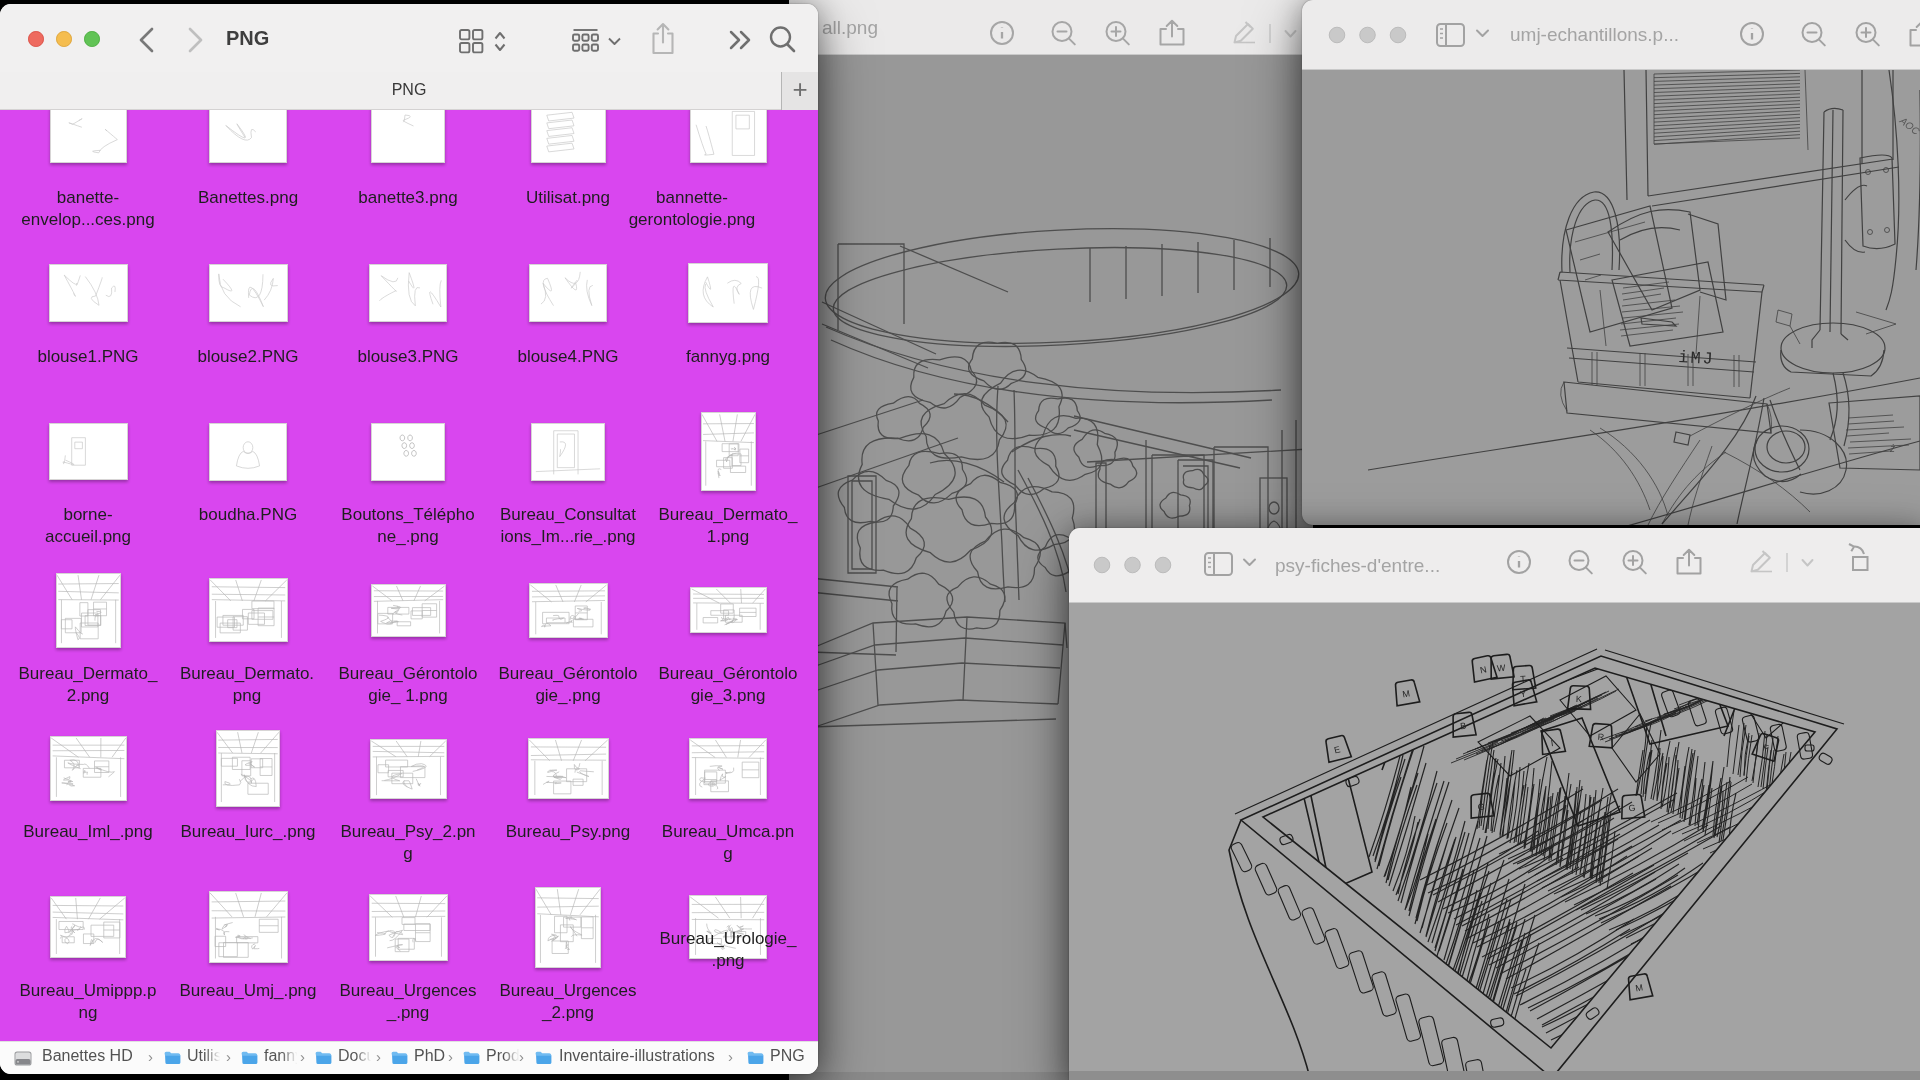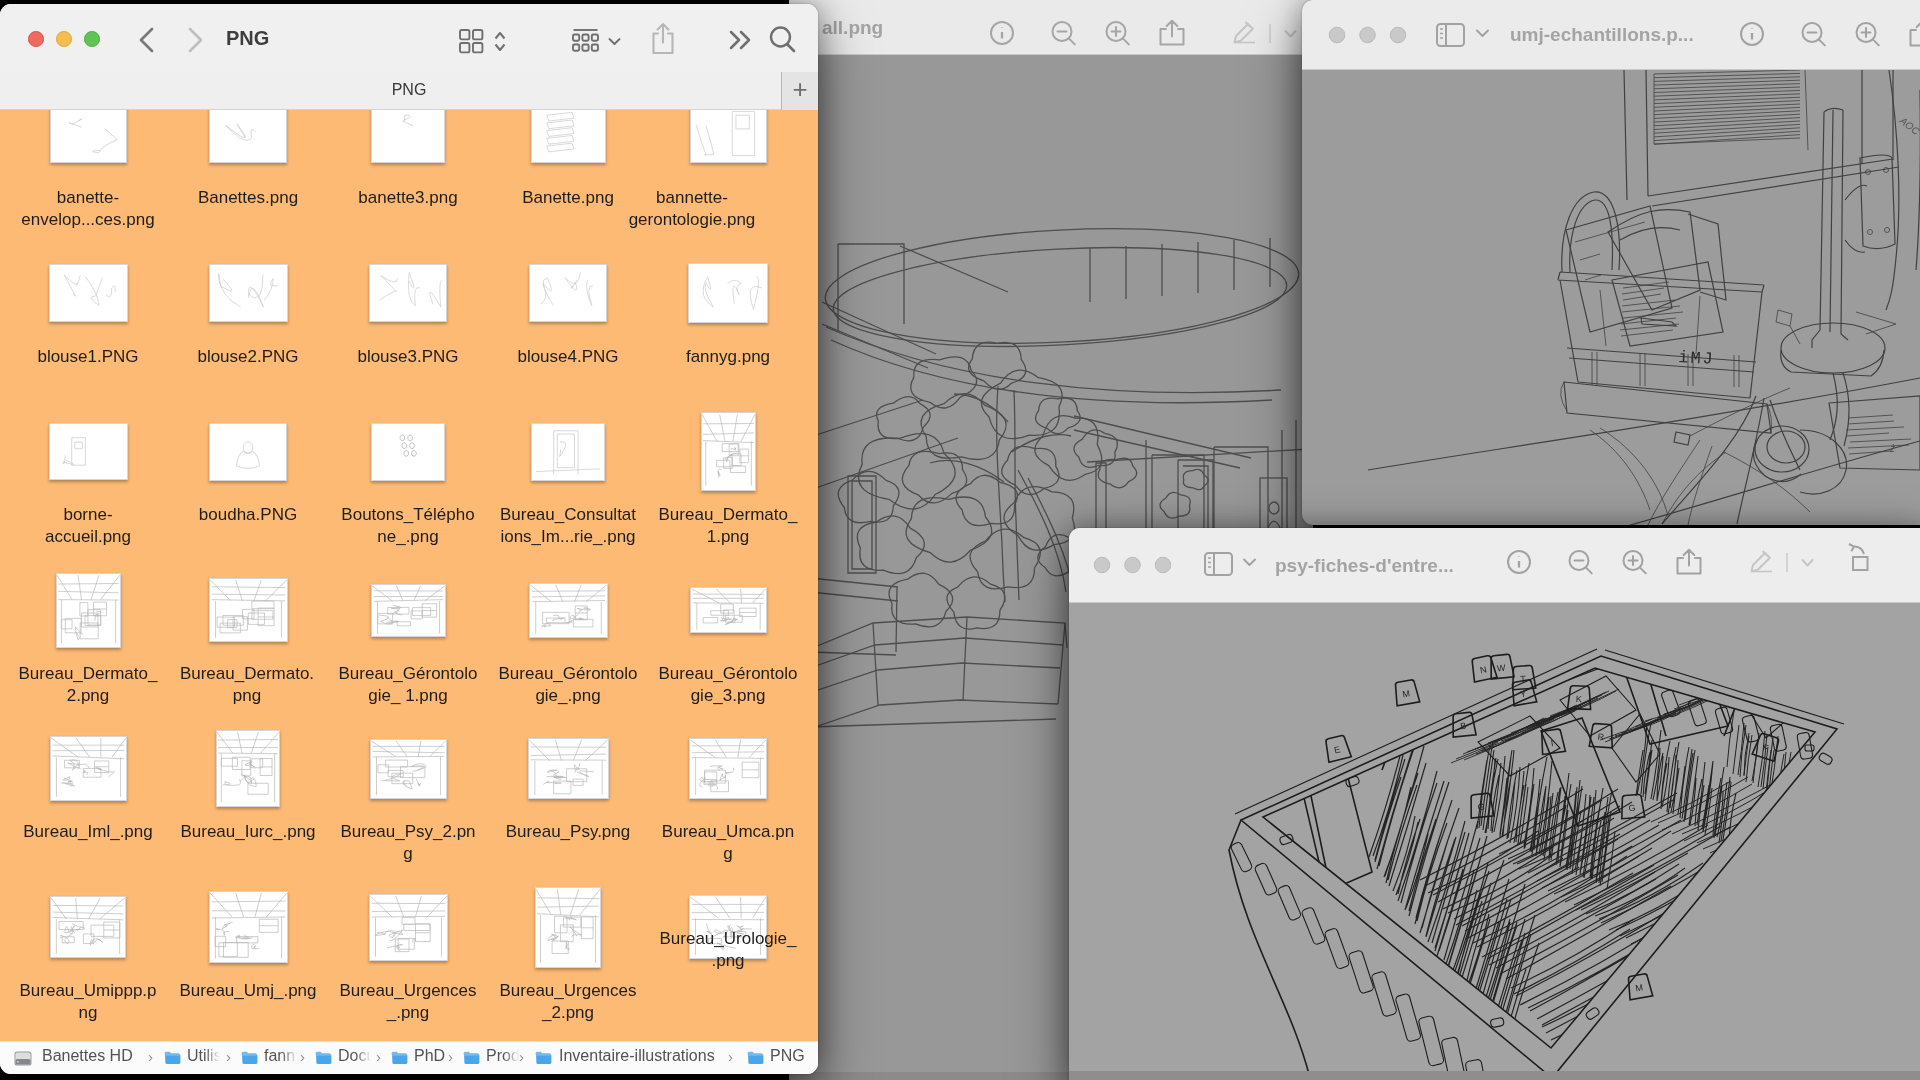--- a/index.html
+++ b/index.html
@@ -5,27 +5,27 @@
 .abs {position:absolute}
 .win {position:absolute;border-radius:11px;box-shadow:0 22px 55px rgba(0,0,0,.5),0 0 28px rgba(0,0,0,.33),0 0 1.5px rgba(0,0,0,.42)}
 .tbar {position:absolute;left:0;right:0;top:0}
 
 #wall {left:789px;top:0;width:524px;height:1080px;background:#989898;border-radius:0 0 0 0;z-index:1;box-shadow:0 0 40px rgba(0,0,0,.45)}
 #wall .tbar {height:55px;background:#ebeaea;border-bottom:1px solid #c9c9c9}
 #wumj {left:1302px;top:0;width:624px;height:525px;background:#9c9c9c;border-radius:11px 0 0 11px;z-index:2}
 #wumj .tbar {height:70px;background:#ecebeb;border-bottom:1px solid #c9c9c9;border-radius:11px 0 0 0}
 #wpsy {left:1069px;top:528px;width:856px;height:557px;background:#a3a3a3;border-radius:11px 0 0 0;z-index:3}
 #wpsy .tbar {height:75px;background:#eeeded;border-bottom:1px solid #c9c9c9;border-radius:11px 0 0 0}
-.pvtitle {position:absolute;font-weight:700;color:#a4a4a4}
+.pvtitle {position:absolute;font-weight:400;color:#a4a4a4}
 
 #wfinder {left:0;top:4px;width:818px;height:1070px;background:#fff;z-index:4;border-radius:11px}
 #ftool {position:absolute;left:0;right:0;top:0;height:68px;background:#f1f0f0;border-radius:11px 11px 0 0}
 #ftabs {position:absolute;left:0;right:0;top:68px;height:38px;background:#f0efef;border-bottom:1px solid #d4d2d2}
 #fplus {position:absolute;right:0;top:0;width:37px;height:38px;background:#e5e4e4;border-left:1px solid #b5b5b5;color:#6e6e6e;font-size:26px;font-weight:400;text-align:center;line-height:34px}
-#fcontent {position:absolute;left:0;right:0;top:106px;height:931px;background:#fdba74;overflow:hidden}
+#fcontent {position:absolute;left:0;right:0;top:106px;height:931px;background:#d946ef;overflow:hidden}
 #fpath {position:absolute;left:0;right:0;bottom:0;height:33px;background:#fbfbfb;border-top:1px solid #e0e0e0;border-radius:0 0 11px 11px}
 .th {position:absolute;background:#fff;border:1px solid #d7d5d5;box-shadow:0 2px 3px rgba(0,0,0,.3)}
 .th svg {display:block;width:100%;height:100%}
 .lb {position:absolute;width:160px;text-align:center;font-size:17px;line-height:22px;color:#1e1e1e}
 .pt {position:absolute;font-size:16px;color:#525252;top:5px;white-space:nowrap}
 .pt.fade {background:linear-gradient(90deg,#525252 50%,rgba(82,82,82,0) 95%);-webkit-background-clip:text;background-clip:text;color:transparent;overflow:hidden;width:35px;display:inline-block}
 .pc {position:absolute;font-size:15px;color:#8f8f8f;top:6px}
 .pi {position:absolute;top:9px}
 .tl {position:absolute;width:15.6px;height:15.6px;border-radius:50%}
 </style></head><body>
@@ -390,21 +390,21 @@
         <svg width="74" height="57" viewBox="0 0 74 57">
           <path d="M42.7 19.7 Q29.6 13.8 32.3 13.7 Q45.8 9.0 33.9 8.3 Q33.2 15.5 32.2 15.7" fill="none" stroke="#c6c6c6" stroke-width="0.7"></path>
         </svg>
       </div>
       <div class="lb" style="left:328px;top:77.0px">banette3.png</div>
 <div class="th" style="left:530.5px;top:-4.0px;width:75px;height:57px">
         <svg width="75" height="57" viewBox="0 0 75 57">
           <path d="M15.0 8.5 L41.2 5.5 l2 6 l-26.2 3 Z M15.0 16.5 L41.2 13.5 l2 6 l-26.2 3 Z M15.0 24.5 L41.2 21.5 l2 6 l-26.2 3 Z M15.0 32.5 L41.2 29.5 l2 6 l-26.2 3 Z M15.0 40.5 L41.2 37.5 l2 6 l-26.2 3 Z" fill="none" stroke="#c6c6c6" stroke-width="0.7"></path>
         </svg>
       </div>
-      <div class="lb" style="left:488px;top:77.0px">Banette.png</div>
+      <div class="lb" style="left:488px;top:77.0px">Utilisat.png</div>
 <div class="th" style="left:689.5px;top:-4.0px;width:77px;height:57px">
         <svg width="77" height="57" viewBox="0 0 77 57">
           <path d="M42.4 4.6 h23.1 v45.6 h-23.1 Z M46.2 8.5 h13.9 v14.2 h-13.9 Z M15.2 19.7 Q17.5 26.3 23.4 49.0 Q9.6 50.7 15.3 48.9 Q12.0 41.5 4.9 18.4" fill="none" stroke="#c6c6c6" stroke-width="0.7"></path>
         </svg>
       </div>
       <div class="lb" style="left:612px;top:77.0px">bannette-<br>gerontologie.png</div>
 <div class="th" style="left:48.5px;top:154.0px;width:79px;height:58px">
         <svg width="79" height="58" viewBox="0 0 79 58">
           <path d="M24.0 29.5 Q30.8 40.7 14.3 10.4 Q26.8 22.8 27.2 19.1 Q26.2 25.9 31.0 10.8 M53.7 12.8 Q54.3 12.7 46.9 32.1 Q36.2 32.7 50.4 41.8 Q49.2 28.8 36.2 12.0 M57.4 31.3 Q64.6 36.2 63.4 23.8 Q68.3 18.2 66.9 28.0" fill="none" stroke="#c9c9c9" stroke-width="0.7"></path>
         </svg>

